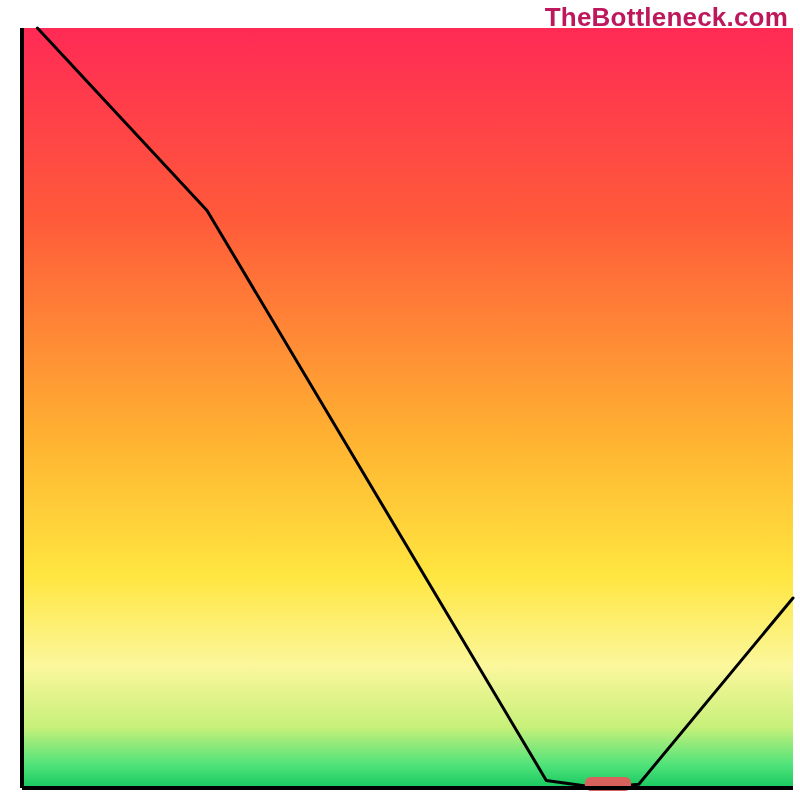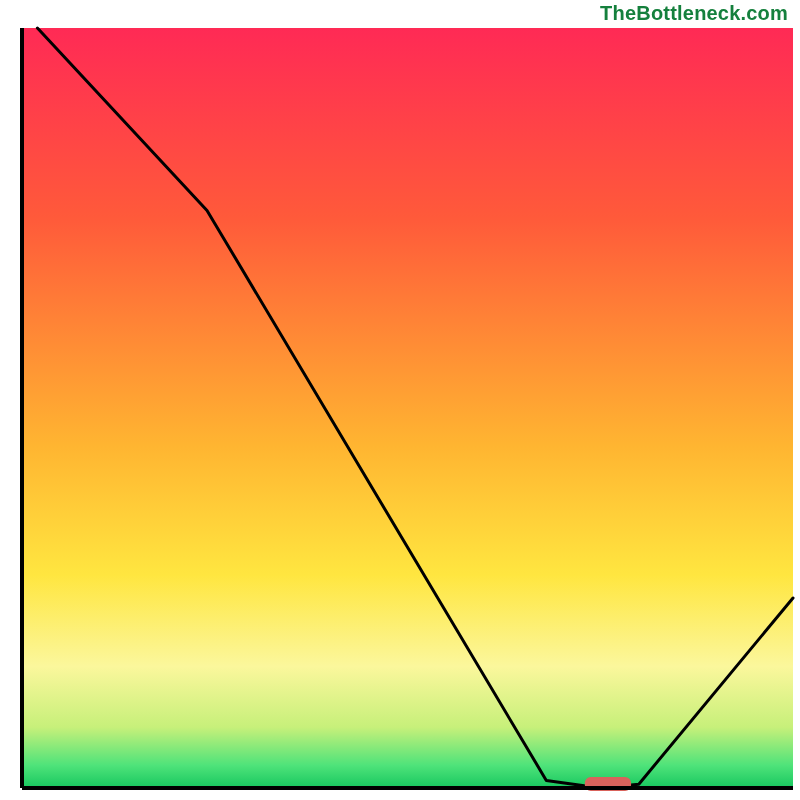--- a/index.html
+++ b/index.html
@@ -13,23 +13,23 @@
   .chart-wrap {
     position: relative;
     width: 800px;
     height: 800px;
   }
   .watermark {
     position: absolute;
     top: 2px;
     right: 12px;
     font-family: Arial, Helvetica, sans-serif;
-    font-size: 20px;
+    font-size: 26px;
     font-weight: 600;
-    color: #15803d;
+    color: #be185d;
     letter-spacing: 0.2px;
   }
   svg.plot {
     position: absolute;
     left: 0;
     top: 0;
     width: 800px;
     height: 800px;
   }
 </style>

